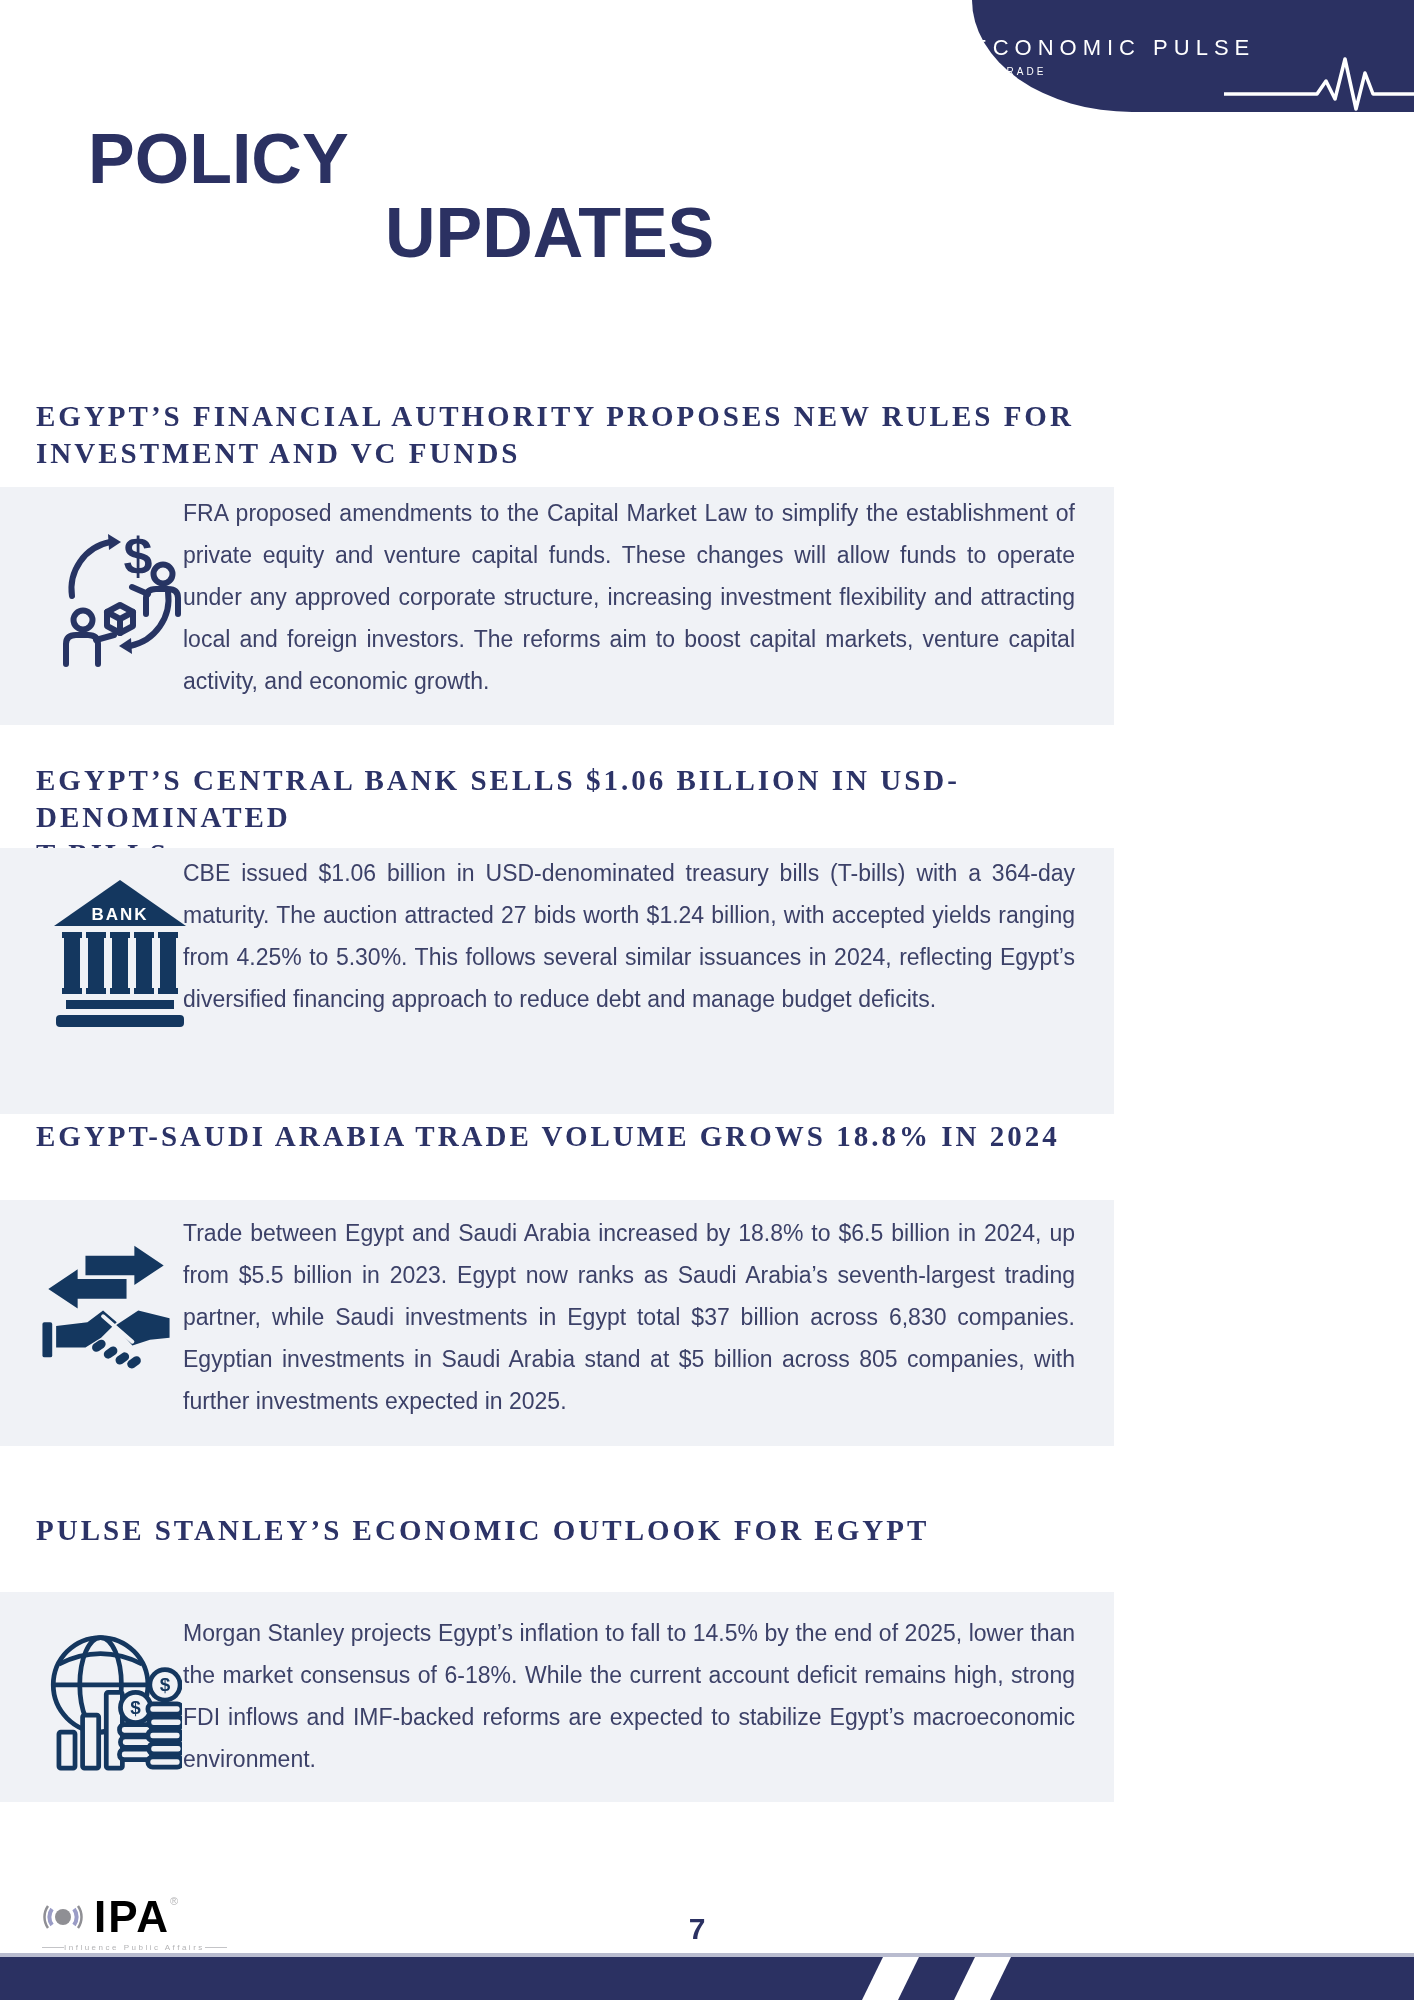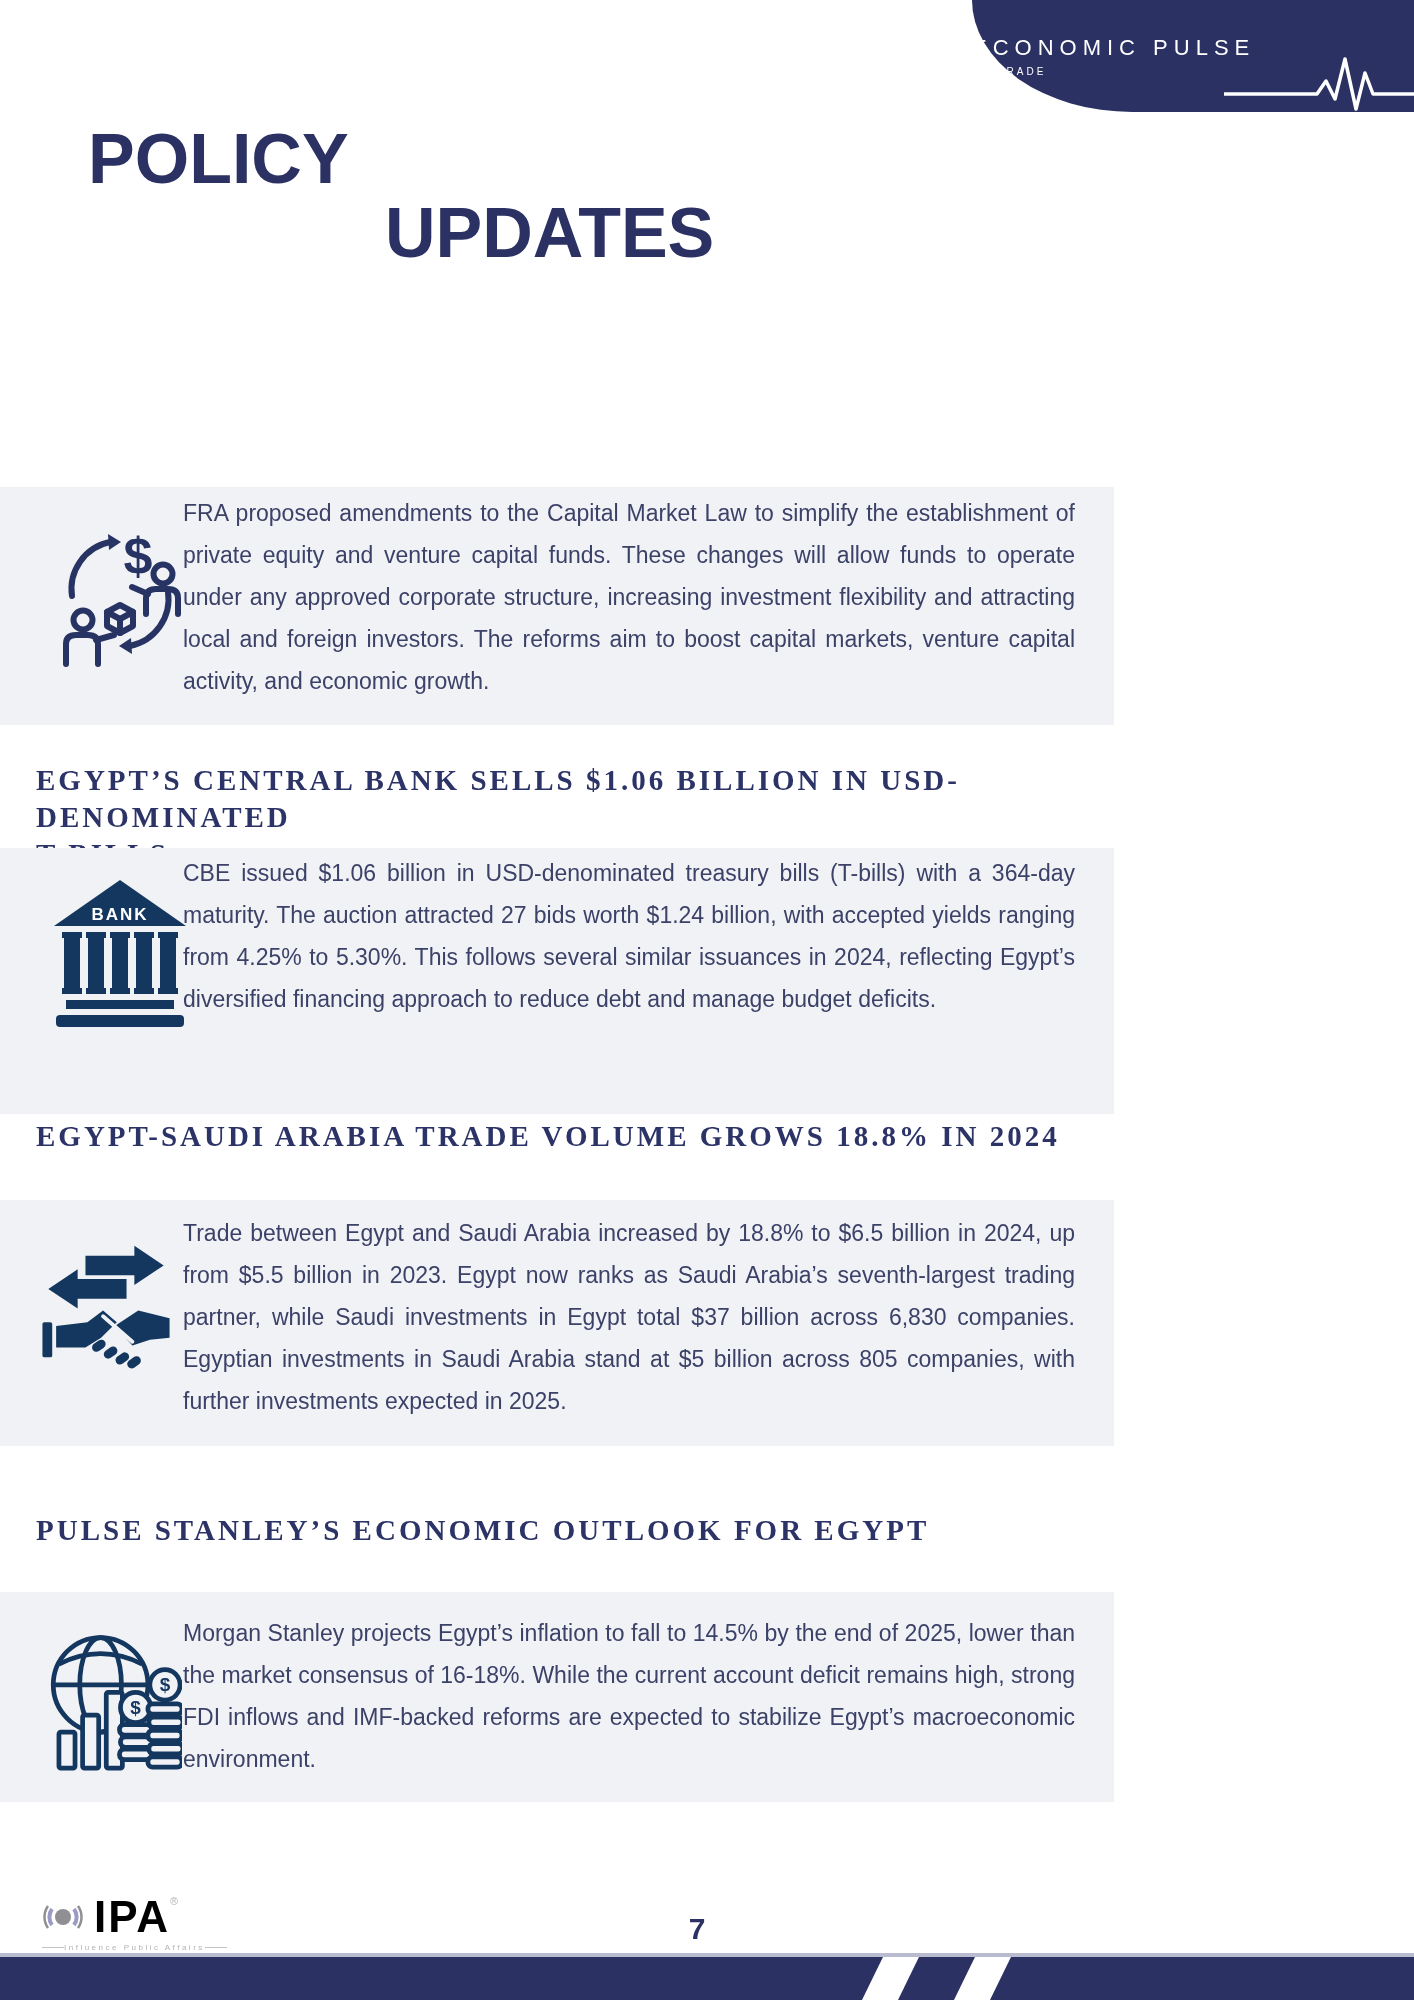--- a/index.html
+++ b/index.html
@@ -71,20 +71,22 @@
     <div class="badge-title">ECONOMIC PULSE</div>
     <div class="badge-sub">OF TRADE</div>
     <svg class="badge-pulse" viewBox="0 0 190 58">
       <polyline points="0,40 93,40 102,27 111,45 121,5 132,55 141,19 149,40 190,40" fill="none" stroke="#ffffff" stroke-width="3.5" stroke-linejoin="round" stroke-linecap="round"></polyline>
     </svg>
   </div>
 
   <div class="title-line l1">POLICY</div>
   <div class="title-line l2">UPDATES</div>
 
+  <div class="sec-heading h1">EGYPT’S FINANCIAL AUTHORITY PROPOSES NEW RULES FOR
+INVESTMENT AND VC FUNDS</div>
   <div class="band b1"></div>
   <div class="icon-box i1">
     <svg viewBox="0 0 140 150">
       <g stroke="#273463" stroke-width="6" fill="none" stroke-linecap="round" stroke-linejoin="round">
         <path d="M22,78 A48,48 0 0 1 60,24"></path>
         <path d="M118,74 A48,48 0 0 1 80,128"></path>
         <circle cx="113" cy="56" r="9.5"></circle>
         <path d="M96,96 v-16 q0-9 10-9 h12 q10,0 10,9 v16"></path>
         <path d="M98,76 l-16,-7"></path>
         <circle cx="33" cy="102" r="9.5"></circle>
@@ -172,21 +174,21 @@
         <rect x="115" y="98" width="36" height="11" rx="5"></rect>
         <rect x="114" y="112" width="36" height="11" rx="5"></rect>
         <rect x="115" y="126" width="36" height="11" rx="5"></rect>
         <rect x="114" y="140" width="36" height="11" rx="5"></rect>
         <circle cx="132" cy="64" r="16"></circle>
       </g>
       <text x="101" y="95" font-size="20" font-weight="bold" fill="#14375f" text-anchor="middle" font-family="Liberation Sans, sans-serif">$</text>
       <text x="132" y="71" font-size="20" font-weight="bold" fill="#14375f" text-anchor="middle" font-family="Liberation Sans, sans-serif">$</text>
     </svg>
   </div>
-  <div class="body-text p4">Morgan Stanley projects Egypt’s inflation to fall to 14.5% by the end of 2025, lower than the market consensus of 16-18%. While the current account deficit remains high, strong FDI inflows and IMF-backed reforms are expected to stabilize Egypt’s macroeconomic environment.</div>
+  <div class="body-text p4">Morgan Stanley projects Egypt’s inflation to fall to 14.5% by the end of 2025, lower than the market consensus of 6-18%. While the current account deficit remains high, strong FDI inflows and IMF-backed reforms are expected to stabilize Egypt’s macroeconomic environment.</div>
 
   <div class="ipa-logo">
     <div class="ipa-row">
       <svg width="46" height="46" viewBox="0 0 46 46">
         <path d="M8,34 A19,19 0 0 1 8,12" stroke="#8f8f94" stroke-width="2.5" fill="none"></path>
         <path d="M38,12 A19,19 0 0 1 38,34" stroke="#8f8f94" stroke-width="2.5" fill="none"></path>
         <path d="M12,31 A13.5,13.5 0 0 1 12,15" stroke="#9a9cc6" stroke-width="4" fill="none"></path>
         <path d="M34,15 A13.5,13.5 0 0 1 34,31" stroke="#9a9cc6" stroke-width="4" fill="none"></path>
         <circle cx="23" cy="23" r="8" fill="#8f8f94"></circle>
       </svg>

